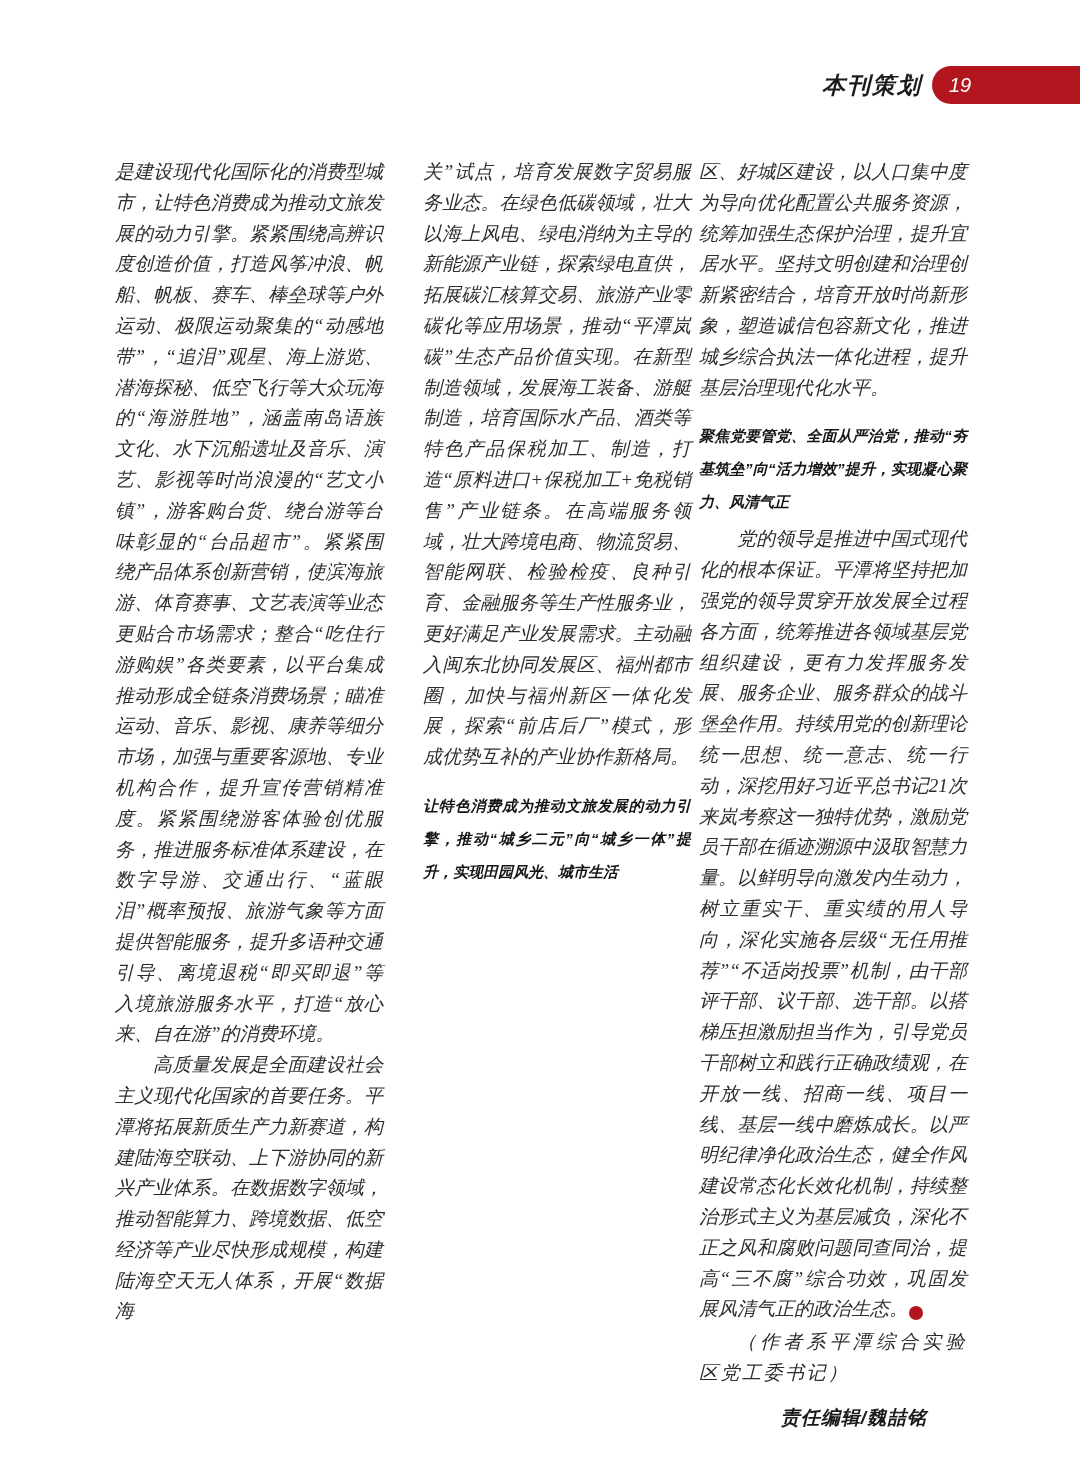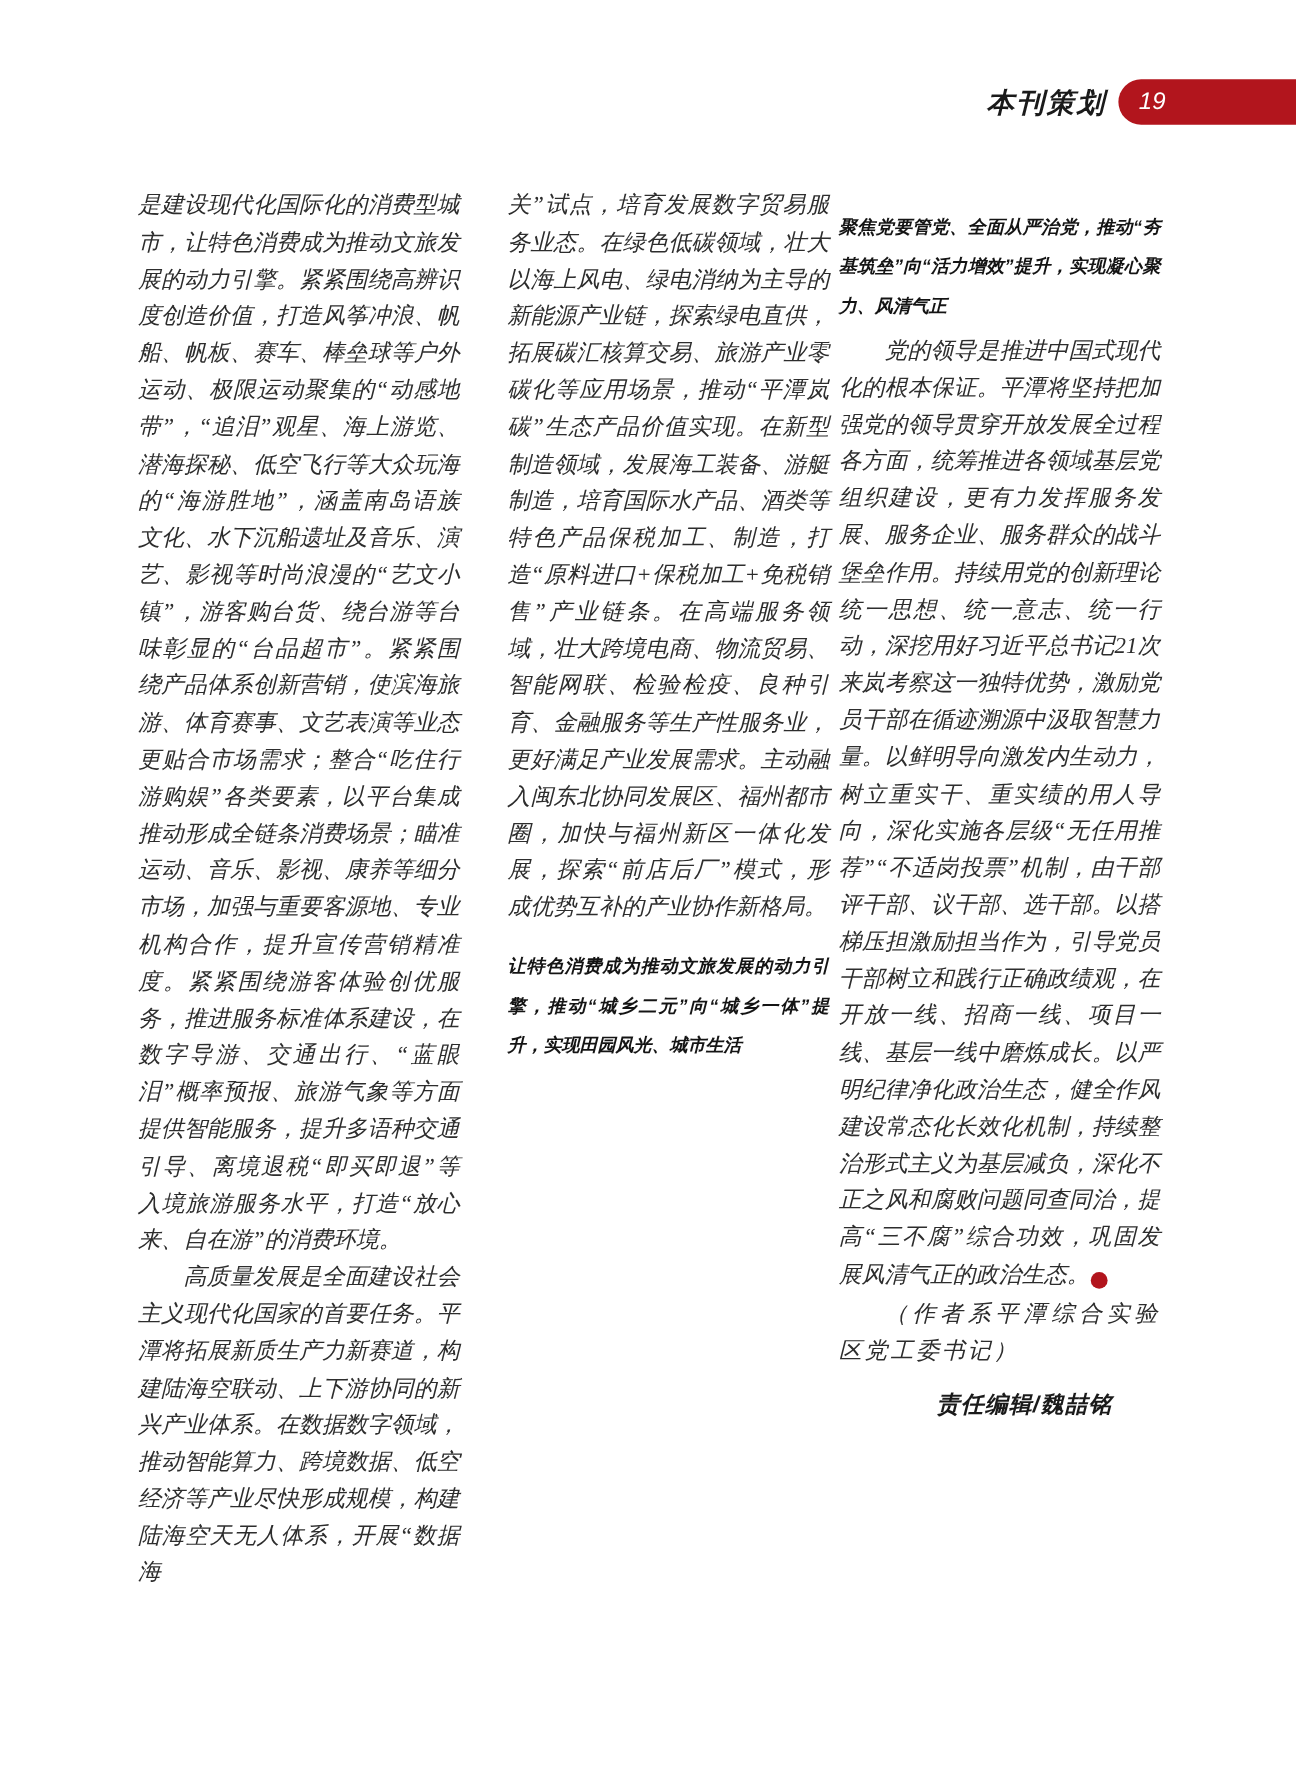--- a/index.html
+++ b/index.html
@@ -72,19 +72,20 @@
     <p class="body">是建设现代化国际化的消费型城市，让特色消费成为推动文旅发展的动力引擎。紧紧围绕高辨识度创造价值，打造风筝冲浪、帆船、帆板、赛车、棒垒球等户外运动、极限运动聚集的“动感地带”，“追泪”观星、海上游览、潜海探秘、低空飞行等大众玩海的“海游胜地”，涵盖南岛语族文化、水下沉船遗址及音乐、演艺、影视等时尚浪漫的“艺文小镇”，游客购台货、绕台游等台味彰显的“台品超市”。紧紧围绕产品体系创新营销，使滨海旅游、体育赛事、文艺表演等业态更贴合市场需求；整合“吃住行游购娱”各类要素，以平台集成推动形成全链条消费场景；瞄准运动、音乐、影视、康养等细分市场，加强与重要客源地、专业机构合作，提升宣传营销精准度。紧紧围绕游客体验创优服务，推进服务标准体系建设，在数字导游、交通出行、“蓝眼泪”概率预报、旅游气象等方面提供智能服务，提升多语种交通引导、离境退税“即买即退”等入境旅游服务水平，打造“放心来、自在游”的消费环境。</p>
     <p class="body indent">高质量发展是全面建设社会主义现代化国家的首要任务。平潭将拓展新质生产力新赛道，构建陆海空联动、上下游协同的新兴产业体系。在数据数字领域，推动智能算力、跨境数据、低空经济等产业尽快形成规模，构建陆海空天无人体系，开展“数据海</p>
   </div>
 
   <div class="col col-2">
     <p class="body">关”试点，培育发展数字贸易服务业态。在绿色低碳领域，壮大以海上风电、绿电消纳为主导的新能源产业链，探索绿电直供，拓展碳汇核算交易、旅游产业零碳化等应用场景，推动“平潭岚碳”生态产品价值实现。在新型制造领域，发展海工装备、游艇制造，培育国际水产品、酒类等特色产品保税加工、制造，打造“原料进口+保税加工+免税销售”产业链条。在高端服务领域，壮大跨境电商、物流贸易、智能网联、检验检疫、良种引育、金融服务等生产性服务业，更好满足产业发展需求。主动融入闽东北协同发展区、福州都市圈，加快与福州新区一体化发展，探索“前店后厂”模式，形成优势互补的产业协作新格局。</p>
     <h2 class="heading">让特色消费成为推动文旅发展的动力引擎，推动“城乡二元”向“城乡一体”提升，实现田园风光、城市生活</h2>
   </div>
 
   <div class="col col-3">
+    <p class="body">区、好城区建设，以人口集中度为导向优化配置公共服务资源，统筹加强生态保护治理，提升宜居水平。坚持文明创建和治理创新紧密结合，培育开放时尚新形象，塑造诚信包容新文化，推进城乡综合执法一体化进程，提升基层治理现代化水平。</p>
     <h2 class="heading">聚焦党要管党、全面从严治党，推动“夯基筑垒”向“活力增效”提升，实现凝心聚力、风清气正</h2>
     <p class="body indent"><span>党的领导是推进中国式现代化的根本保证。平潭将坚持把加强党的领导贯穿开放发展全过程各方面，统筹推进各领域基层党组织建设，更有力发挥服务发展、服务企业、服务群众的战斗堡垒作用。持续用党的创新理论统一思想、统一意志、统一行动，深挖用好习近平总书记21次来岚考察这一独特优势，激励党员干部在循迹溯源中汲取智慧力量。以鲜明导向激发内生动力，树立重实干、重实绩的用人导向，深化实施各层级“无任用推荐”“不适岗投票”机制，由干部评干部、议干部、选干部。以搭梯压担激励担当作为，引导党员干部树立和践行正确政绩观，在开放一线、招商一线、项目一线、基层一线中磨炼成长。以严明纪律净化政治生态，健全作风建设常态化长效化机制，持续整治形式主义为基层减负，深化不正之风和腐败问题同查同治，提高“三不腐”综合功效，巩固发展风清气正的政治生态。</span><span class="endmark">H</span></p>
     <p class="author">（作者系平潭综合实验区党工委书记）</p>
     <p class="editor">责任编辑/魏喆铭</p>
   </div>
 
 </div>
 
 </body></html>

